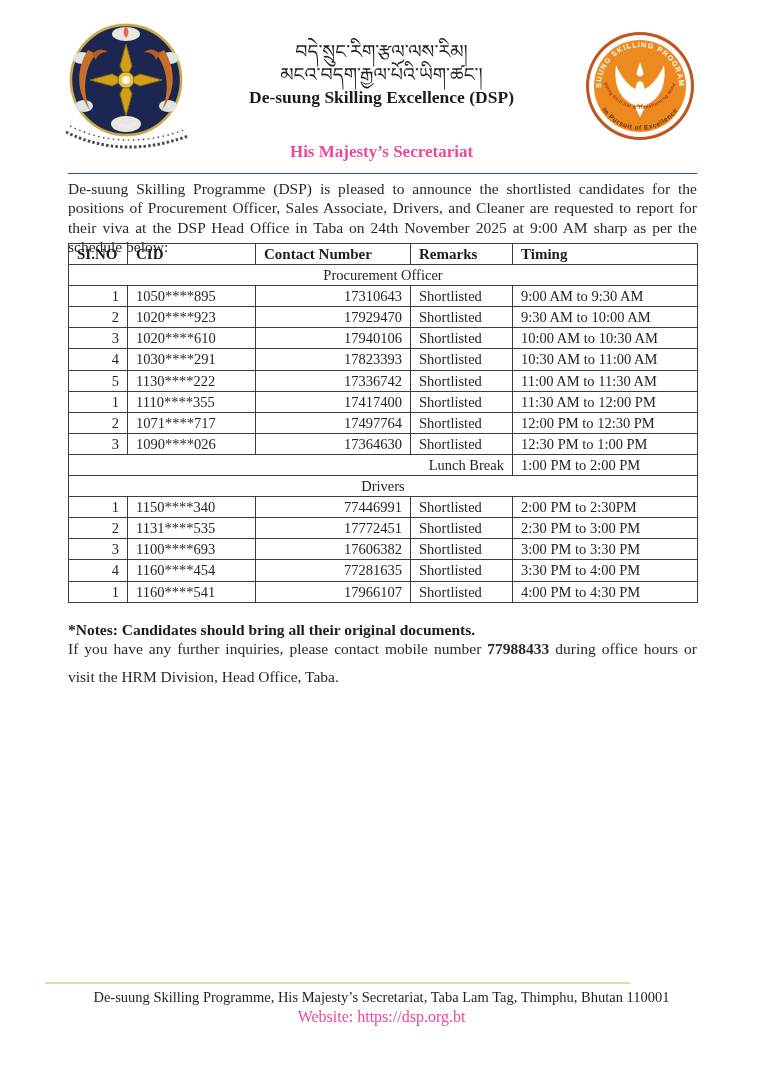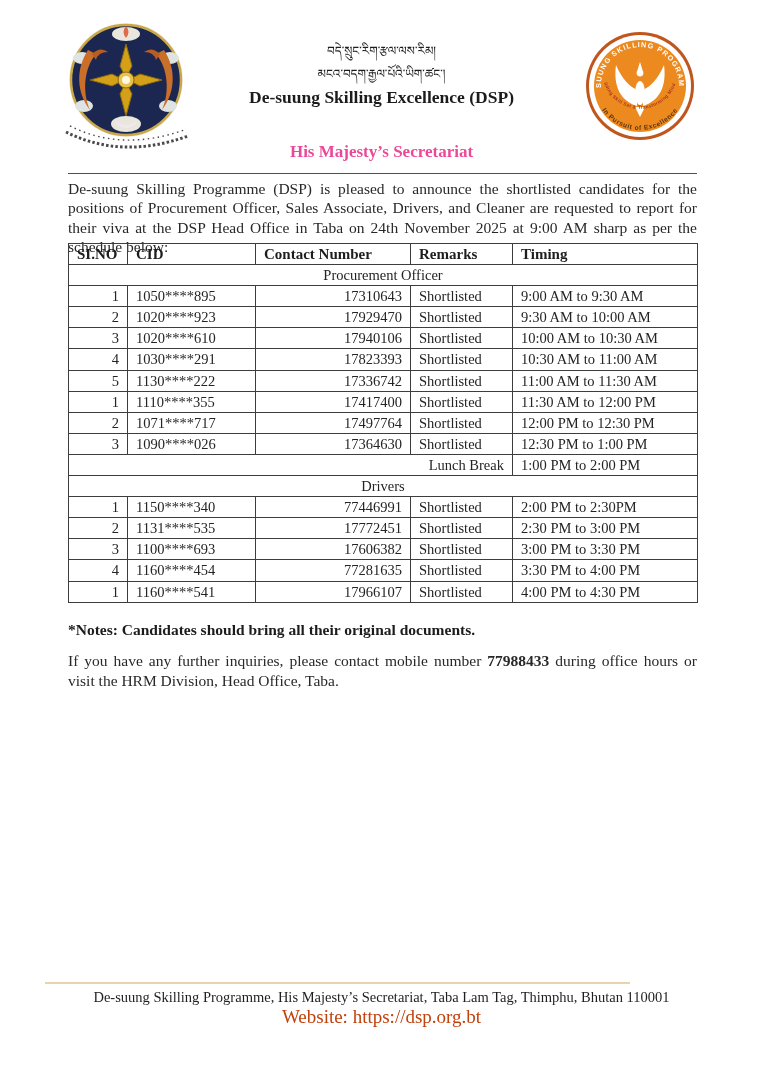--- a/index.html
+++ b/index.html
@@ -14,21 +14,21 @@
     color: #262626;
   }
 
   
   .emblem-wrap { position: absolute; left: 62px; top: 20px; width: 132px; height: 148px; }
   .dsp-logo-wrap { position: absolute; left: 585px; top: 30px; width: 110px; height: 112px; }
   .header-center {
     position: absolute; left: 150px; right: 150px; top: 40px;
     text-align: center;
   }
-  .dzongkha { font-size: 12px; line-height: 23px; color: #1d1d1d; }
+  .dzongkha { font-size: 19px; line-height: 23px; color: #1d1d1d; }
   .doc-title { font-size: 17.5px; line-height: 23px; font-weight: bold; color: #1b1b1b; }
   .doc-subtitle { font-size: 17px; line-height: 22px; font-weight: bold; color: #ec4899; margin-top: 32px; }
 
   
   .intro {
     position: absolute; left: 68px; right: 66px; top: 173px;
     border-top: 1px solid #1d4ed8;
     padding-top: 5px;
     font-size: 15.5px; line-height: 19.3px;
     text-align: justify;
@@ -58,33 +58,33 @@
   td.c-timing  { text-align: left; }
   td.section-cell { text-align: center; }
   td.break-cell   { text-align: right; }
 
   
   .notes {
     position: absolute; left: 68px; right: 66px; top: 621px;
     font-size: 15.5px; font-weight: bold; color: #1c1c1c;
   }
   .inquiry {
-    position: absolute; left: 68px; right: 66px; top: 651px;
-    font-size: 15.5px; line-height: 20px;
+    position: absolute; left: 68px; right: 66px; top: 635px;
+    font-size: 15.5px; line-height: 28px;
     text-align: justify; color: #282828;
   }
 
   
   .footer { position: absolute; left: 0; right: 0; top: 980px; text-align: center; }
   .footer-rule {
     position: absolute; left: 45px; top: 2px; width: 585px; height: 2px;
     background: #e7d4ab;
   }
   .footer-address { padding-top: 8px; font-size: 14.5px; line-height: 19px; color: #1f1f1f; }
-  .footer-website { font-size: 19px; line-height: 19px; color: #c2410c; }
+  .footer-website { font-size: 16px; line-height: 19px; color: #ec4899; }
 </style>
 </head>
 <body>
 
 <div class="page">
 
   <div class="emblem-wrap">
     <svg width="132" height="148" viewBox="0 0 132 148">
 
       <circle cx="64" cy="60" r="57" fill="#f3efe6"></circle>

